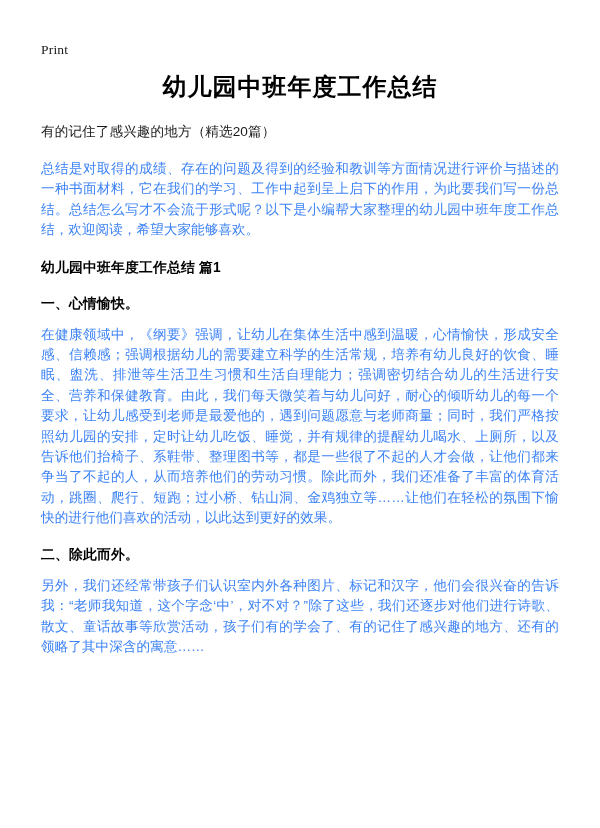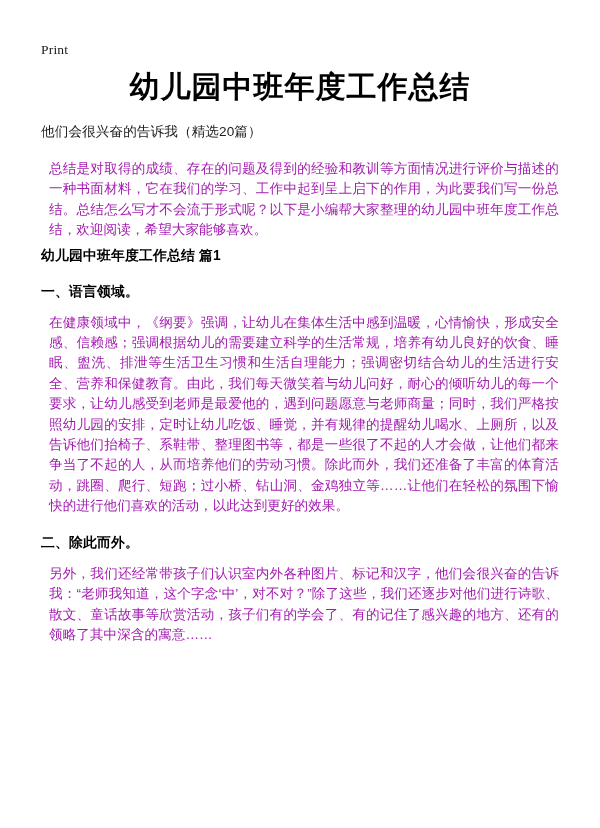--- a/index.html
+++ b/index.html
@@ -44,21 +44,21 @@
 
   
   .doc {
     position: absolute;
     top: 72px;
     left: 41px;
     width: 518px;
   }
 
   .doc-title {
-    font-size: 30px;
+    font-size: 24px;
     font-weight: 700;
     text-align: center;
     line-height: 30px;
     margin: 0 0 0 0;
     padding: 0;
     letter-spacing: 1px;
     color: #000000;
   }
 
   .subtitle {
@@ -66,37 +66,37 @@
     line-height: 20px;
     margin: 20px 0 0 0;
     padding: 0;
     color: #1a1a1a;
     letter-spacing: 0.1px;
   }
 
   .para {
     font-size: 13.6px;
     line-height: 20.4px;
-    margin: 12px 0 0 8px;
+    margin: 12px 0 0 0;
     padding: 0;
-    color: #a21caf;
+    color: #3b82f6;
     text-align: justify;
     text-justify: inter-ideograph;
     letter-spacing: 0.05px;
   }
 
   .para.tight {
     margin-top: 11px;
   }
 
   .heading {
     font-size: 13.8px;
     line-height: 20px;
     font-weight: 700;
-    margin: 5px 0 0 0;
+    margin: 17px 0 0 0;
     padding: 0;
     color: #000000;
     letter-spacing: 0.2px;
   }
 
   .heading.sec {
     margin-top: 16px;
   }
 
   .intro-block {
@@ -109,28 +109,28 @@
 <div class="page">
 
   <div class="print-bar">
     <a class="print-link" href="#">Print</a>
   </div>
 
   <div class="doc">
 
     <h1 class="doc-title">幼儿园中班年度工作总结</h1>
 
-    <p class="subtitle">他们会很兴奋的告诉我（精选20篇）</p>
+    <p class="subtitle">有的记住了感兴趣的地方（精选20篇）</p>
 
     <p class="para intro-block">总结是对取得的成绩、存在的问题及得到的经验和教训等方面情况进行评价与描述的一种书面材料，它在我们的学习、工作中起到呈上启下的作用，为此要我们写一份总结。总结怎么写才不会流于形式呢？以下是小编帮大家整理的幼儿园中班年度工作总结，欢迎阅读，希望大家能够喜欢。</p>
 
     <p class="heading">幼儿园中班年度工作总结 篇1</p>
 
 
-    <p class="heading sec">一、语言领域。</p>
+    <p class="heading sec">一、心情愉快。</p>
 
     <p class="para tight">在健康领域中，《纲要》强调，让幼儿在集体生活中感到温暖，心情愉快，形成安全感、信赖感；强调根据幼儿的需要建立科学的生活常规，培养有幼儿良好的饮食、睡眠、盥洗、排泄等生活卫生习惯和生活自理能力；强调密切结合幼儿的生活进行安全、营养和保健教育。由此，我们每天微笑着与幼儿问好，耐心的倾听幼儿的每一个要求，让幼儿感受到老师是最爱他的，遇到问题愿意与老师商量；同时，我们严格按照幼儿园的安排，定时让幼儿吃饭、睡觉，并有规律的提醒幼儿喝水、上厕所，以及告诉他们抬椅子、系鞋带、整理图书等，都是一些很了不起的人才会做，让他们都来争当了不起的人，从而培养他们的劳动习惯。除此而外，我们还准备了丰富的体育活动，跳圈、爬行、短跑；过小桥、钻山洞、金鸡独立等……让他们在轻松的氛围下愉快的进行他们喜欢的活动，以此达到更好的效果。</p>
 
     <p class="heading sec">二、除此而外。</p>
 
 
     <p class="para tight">另外，我们还经常带孩子们认识室内外各种图片、标记和汉字，他们会很兴奋的告诉我：“老师我知道，这个字念‘中’，对不对？”除了这些，我们还逐步对他们进行诗歌、散文、童话故事等欣赏活动，孩子们有的学会了、有的记住了感兴趣的地方、还有的领略了其中深含的寓意……</p>
 
   </div>
 </div>

